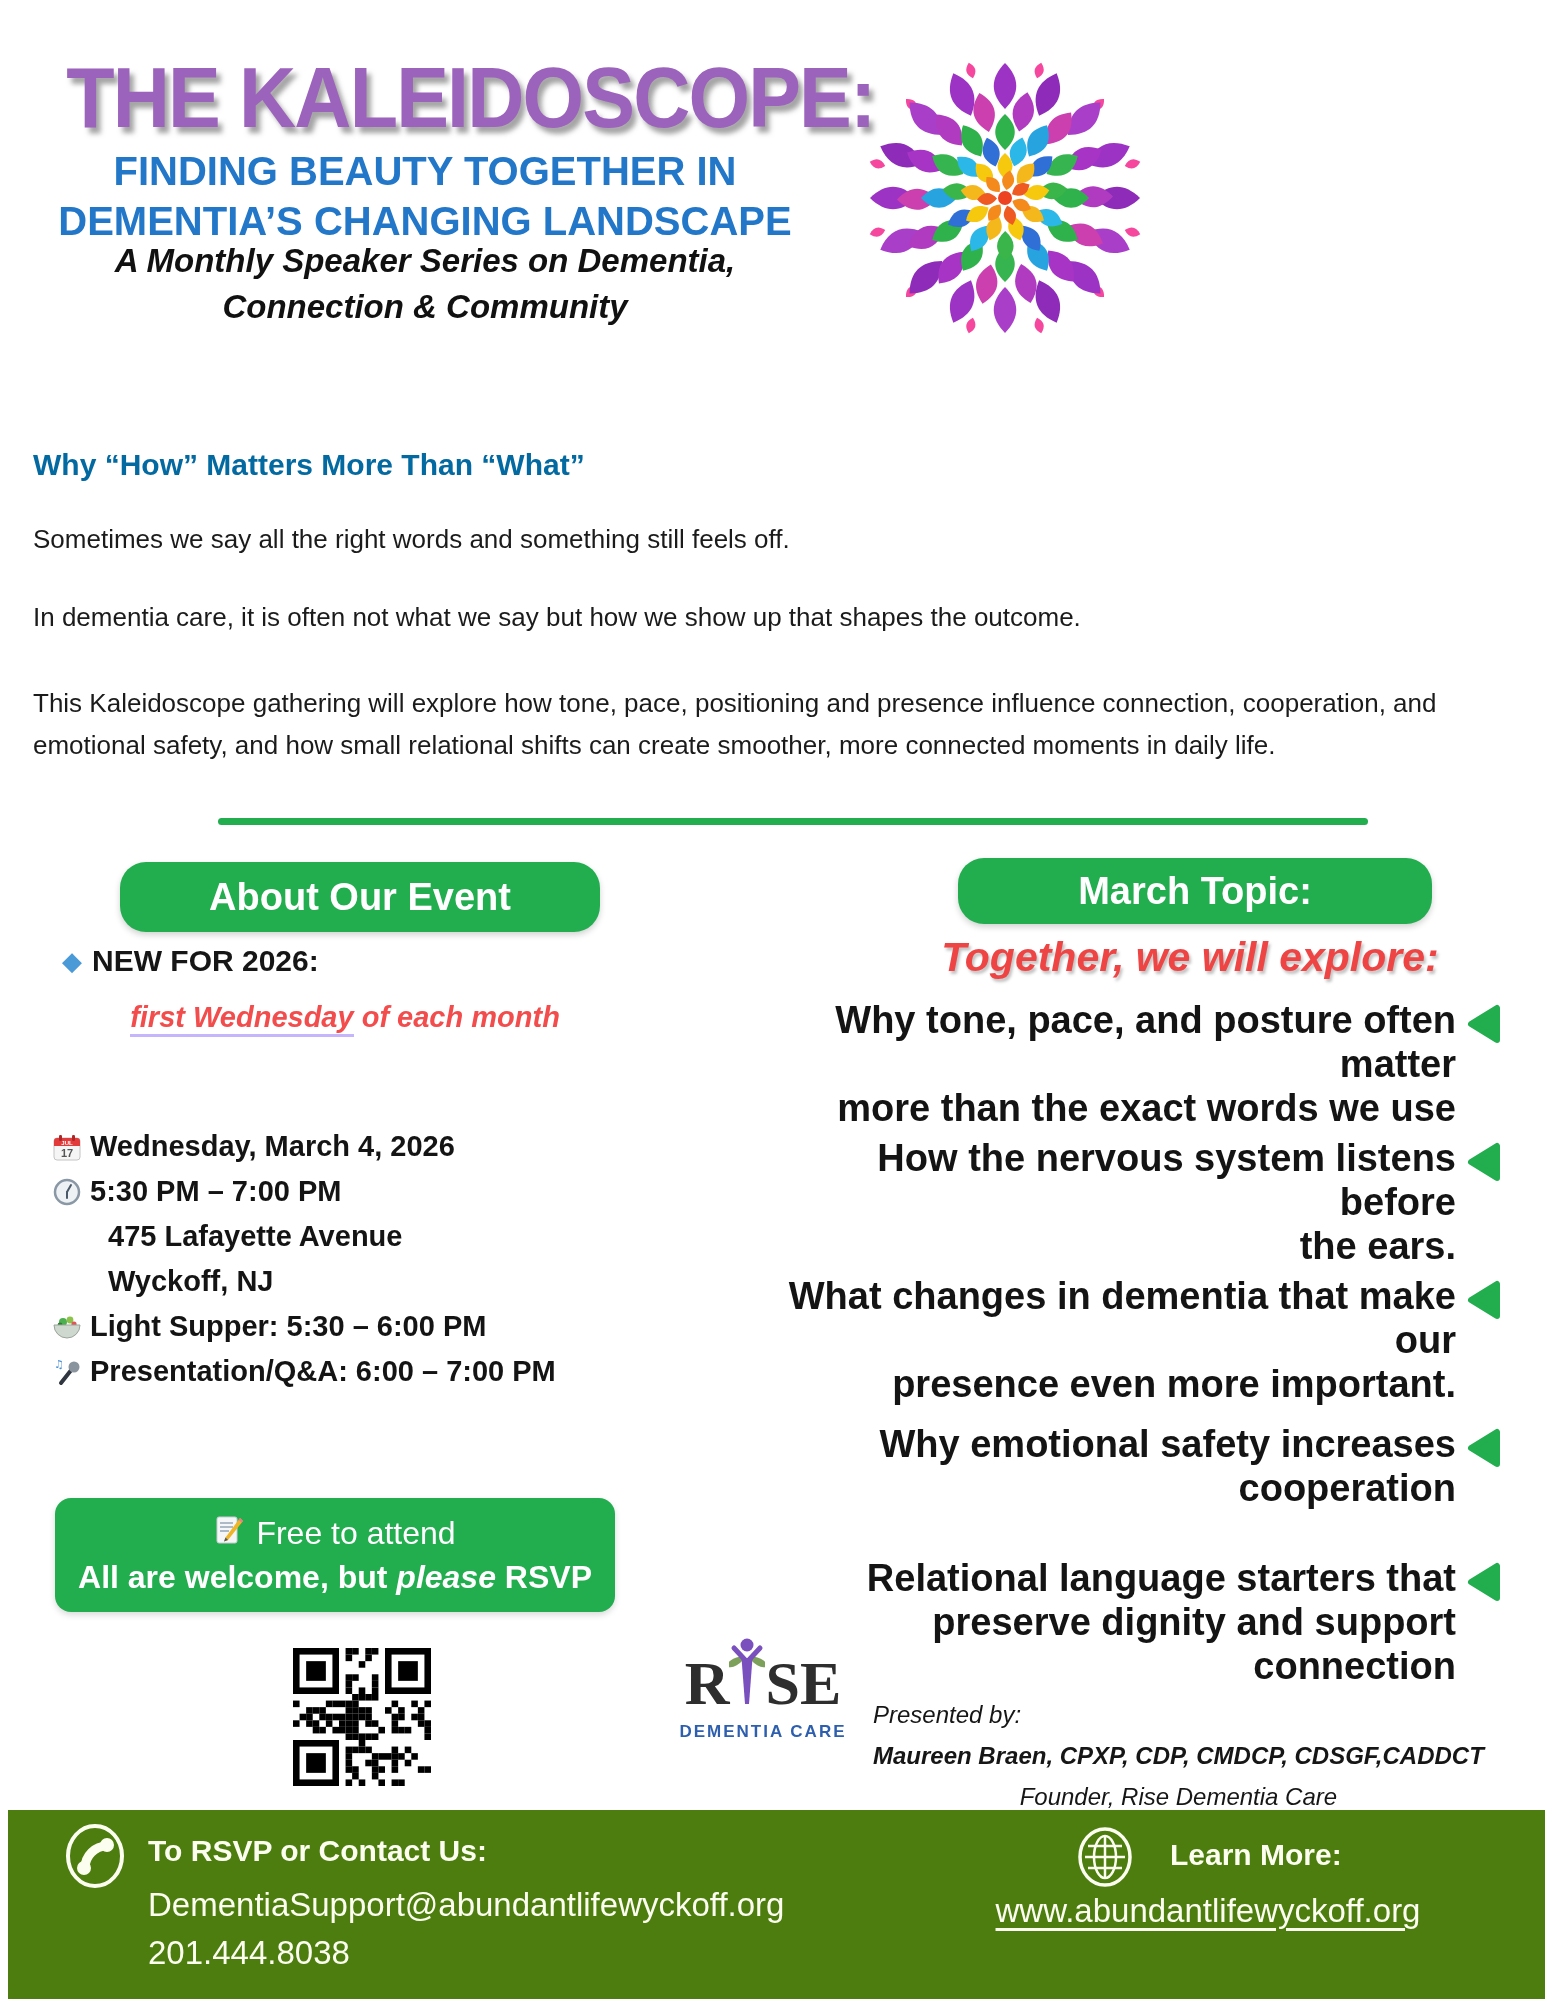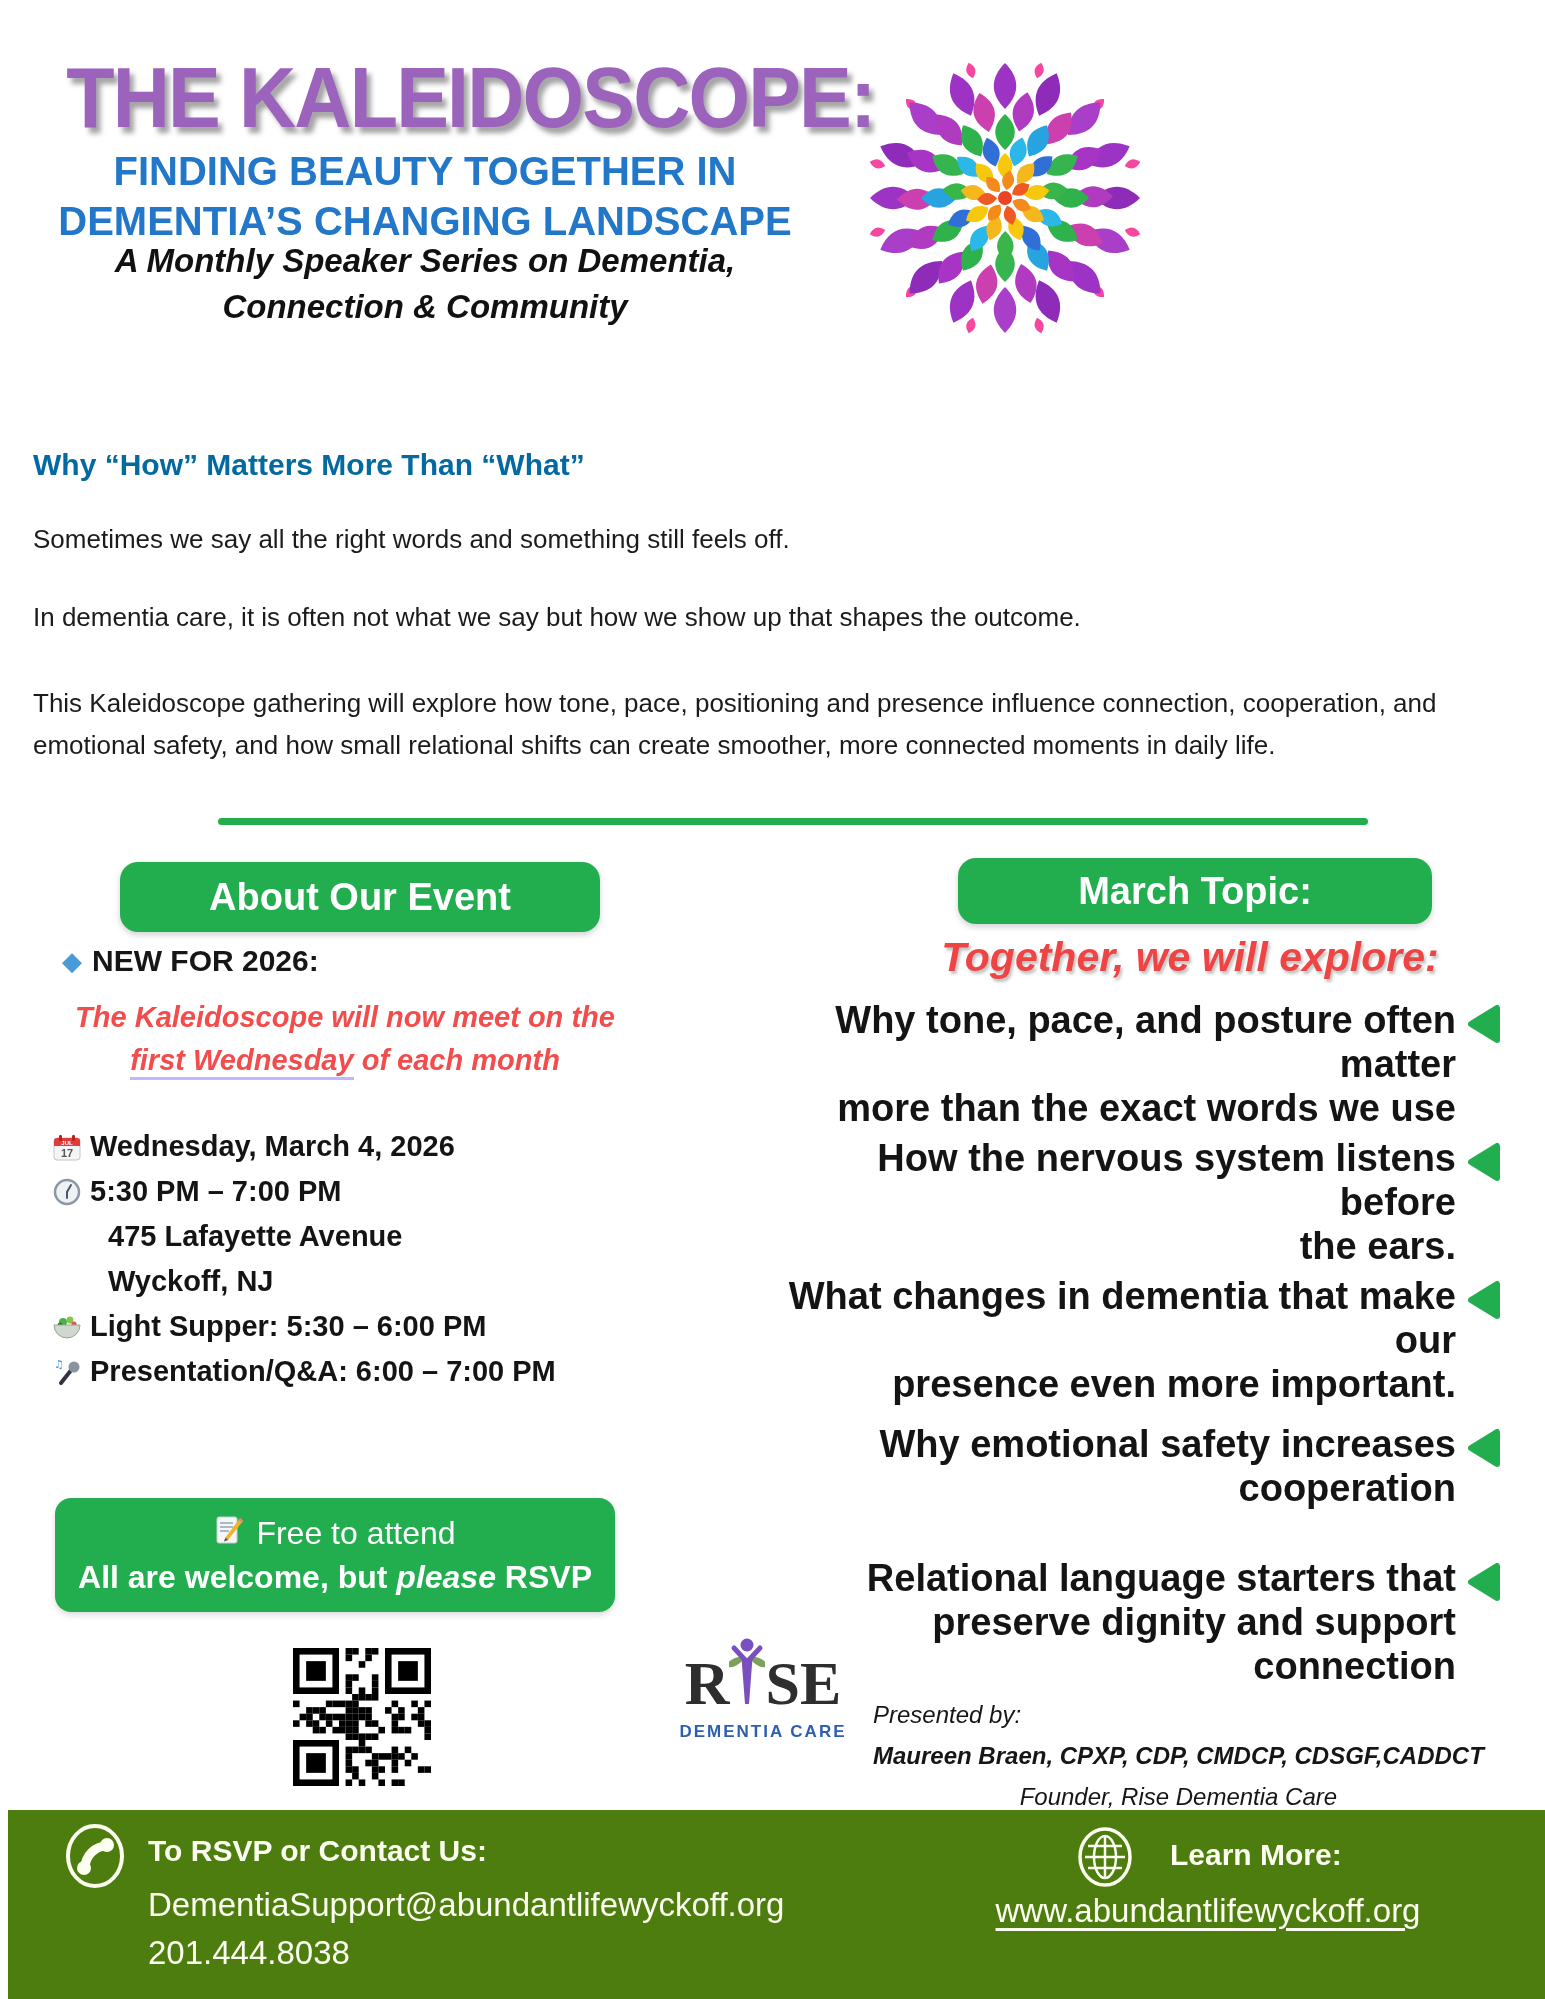--- a/index.html
+++ b/index.html
@@ -18,21 +18,21 @@
   .kal{position:absolute;left:855px;top:48px;}
 
   
   .intro-h{position:absolute;left:33px;top:448px;margin:0;font-size:30px;font-weight:700;color:#0369a1;}
   .p1{position:absolute;left:33px;top:524px;width:1490px;font-size:26px;}
   .p2{position:absolute;left:33px;top:602px;width:1490px;font-size:26px;}
   .p3{position:absolute;left:33px;top:682px;width:1495px;font-size:26px;line-height:42px;}
   .divider{position:absolute;left:218px;top:818px;width:1150px;height:7px;border-radius:4px;background:#22ad4f;}
 
   
-  .pill{position:absolute;background:#22ad4f;border-radius:18px;color:#fff;font-weight:700;
+  .pill{position:absolute;background:#22ad4f;border-radius:26px;color:#fff;font-weight:700;
         display:flex;align-items:center;justify-content:center;font-size:38px;
         box-shadow:0 3px 6px rgba(0,0,0,.18);}
   .pill-about{left:120px;top:862px;width:480px;height:70px;}
   .pill-topic{left:958px;top:858px;width:474px;height:66px;}
 
   
   .new-row{position:absolute;left:62px;top:944px;display:flex;align-items:center;}
   .new-row .diamond{font-size:26px;color:#4a9ad8;margin-right:10px;}
   .new-row .new-label{font-size:30px;font-weight:700;color:#161616;}
   .red-block{position:absolute;left:50px;top:996px;width:590px;text-align:center;
@@ -199,21 +199,20 @@
   <div class="pill pill-about">
     <span>About Our Event</span>
   </div>
 
   <div class="new-row">
     <span class="diamond">◆</span>
     <span class="new-label">NEW FOR 2026:</span>
   </div>
 
   <div class="red-block">
-    <span style="display:block">The Kaleidoscope will now meet on the</span>
     <span style="display:block"><span class="red-underline">first Wednesday</span><span> of each month</span></span>
   </div>
 
   <div class="details">
     <div class="detail-row">
       <span class="dicon">
         <svg width="32" height="32" viewBox="0 0 32 32">
           <rect x="3" y="7" width="26" height="22" rx="3" fill="#f5f5f5" stroke="#c4c4c4"></rect>
           <path d="M3 10 a3 3 0 0 1 3-3 h20 a3 3 0 0 1 3 3 v5 H3 Z" fill="#e23b3b"></path>
           <rect x="8" y="4" width="3" height="6" rx="1.2" fill="#b02525"></rect>

